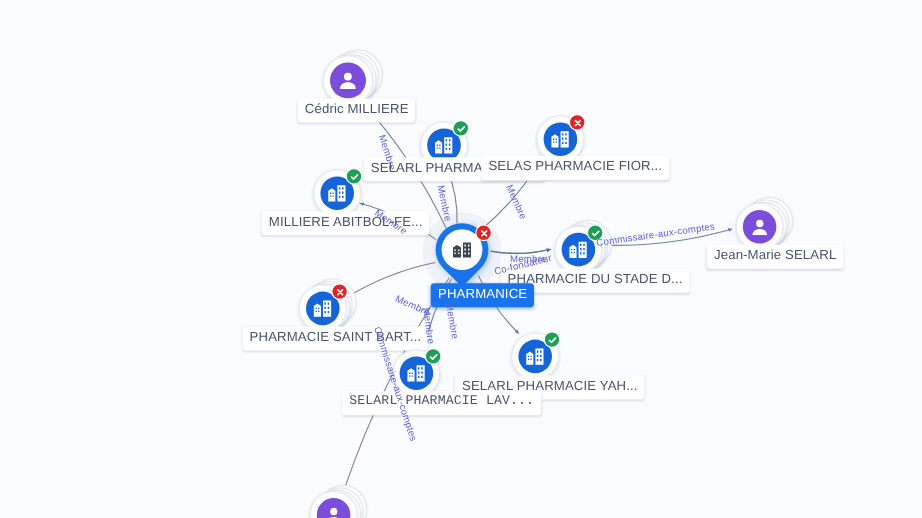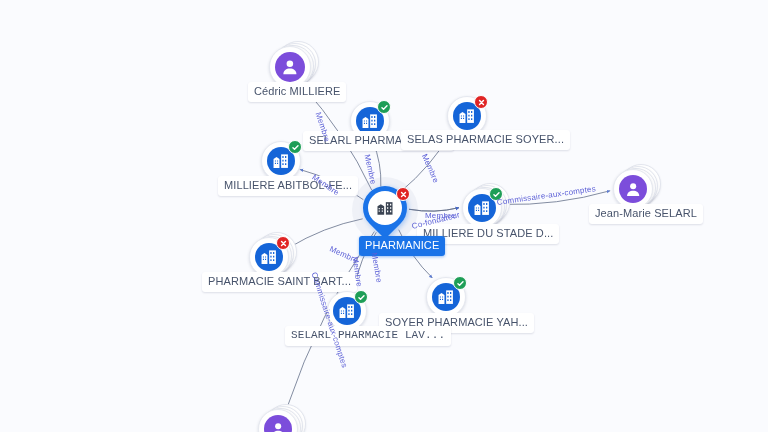--- a/index.html
+++ b/index.html
@@ -187,21 +187,21 @@
               <path d="M13.4 6h1.5v2.2h-1.5zM16.6 6h1.5v2.2h-1.5zM13.4 10.2h1.5v2.2h-1.5zM16.6 10.2h1.5v2.2h-1.5zM13.4 14.4h1.5v2.2h-1.5zM16.6 14.4h1.5v2.2h-1.5z" fill="#1565d8"></path>
             </svg>
           </div>
         </div>
         <div class="badge" style="width: 14px; height: 14px; left: 8px; top: -20px; background: rgb(224, 36, 36);">
           <svg width="9" height="9" viewBox="0 0 12 12">
             <path d="M3.4 3.4l5.2 5.2M8.6 3.4l-5.2 5.2" stroke="#fff" stroke-width="1.9" stroke-linecap="round"></path>
           </svg>
         </div>
       </div>
-      <div class="nlabel" style="left: 401px; top: 130px;">SELAS PHARMACIE SOYER...</div>
+      <div class="nlabel" style="left: 401px; top: 130px;">SELAS PHARMACIE FIOR...</div>
       <div class="node" style="left: 280px; top: 160px;">
         <div class="disc" style="width: 38px; height: 38px; left: -19px; top: -19px;">
           <div class="inner-circle" style="width: 28px; height: 28px; background: rgb(21, 101, 216);">
             <svg width="20.3" height="20.3" viewBox="0 0 24 24" fill="none">
               <path d="M3 20h7V9.5L6.5 7 3 9.5V20z" fill="#fff"></path>
               <path d="M4.6 11.2h1.3v1.3H4.6zM7.1 11.2h1.3v1.3H7.1zM4.6 14h1.3v1.3H4.6zM7.1 14h1.3v1.3H7.1z" fill="#1565d8"></path>
               <path d="M12 20h8V4h-8v16z" fill="#fff"></path>
               <path d="M13.4 6h1.5v2.2h-1.5zM16.6 6h1.5v2.2h-1.5zM13.4 10.2h1.5v2.2h-1.5zM16.6 10.2h1.5v2.2h-1.5zM13.4 14.4h1.5v2.2h-1.5zM16.6 14.4h1.5v2.2h-1.5z" fill="#1565d8"></path>
             </svg>
           </div>
@@ -240,21 +240,21 @@
               <path d="M13.4 6h1.5v2.2h-1.5zM16.6 6h1.5v2.2h-1.5zM13.4 10.2h1.5v2.2h-1.5zM16.6 10.2h1.5v2.2h-1.5zM13.4 14.4h1.5v2.2h-1.5zM16.6 14.4h1.5v2.2h-1.5z" fill="#1565d8"></path>
             </svg>
           </div>
         </div>
         <div class="badge" style="width: 14px; height: 14px; left: 8px; top: -20px; background: rgb(30, 158, 87);">
           <svg width="9" height="9" viewBox="0 0 12 12">
             <path d="M2.6 6.2l2.1 2.1 4.6-4.6" stroke="#fff" stroke-width="1.9" fill="none" stroke-linecap="round" stroke-linejoin="round"></path>
           </svg>
         </div>
       </div>
-      <div class="nlabel" style="left: 417px; top: 224px;">MILLIERE DU STADE D...</div>
+      <div class="nlabel" style="left: 417px; top: 224px;">PHARMACIE DU STADE D...</div>
       <div class="node" style="left: 385px; top: 210px;">
         <div class="halo" style="width: 66px; height: 66px; left: -33px; top: -33px;"></div>
         <div class="pin" style="left: -22px; top: -24px;">
           <div class="pin-inner">
             <svg width="20" height="20" viewBox="0 0 24 24" fill="none">
               <path d="M3 20h8V10L7 7.4 3 10v10z" fill="#3b4453"></path>
               <path d="M4.4 12h1.4v1.4H4.4zM8.1 12h1.4v1.4H8.1zM4.4 15h1.4v1.4H4.4zM8.1 15h1.4v1.4H8.1z" fill="#fff"></path>
               <path d="M13 20h8V5h-8v15z" fill="#3b4453"></path>
               <path d="M14.4 7h1.5v2h-1.5zM18 7h1.5v2H18zM14.4 11h1.5v2h-1.5zM18 11h1.5v2H18zM14.4 15h1.5v2h-1.5zM18 15h1.5v2H18z" fill="#fff"></path>
             </svg>
@@ -298,21 +298,21 @@
               <path d="M13.4 6h1.5v2.2h-1.5zM16.6 6h1.5v2.2h-1.5zM13.4 10.2h1.5v2.2h-1.5zM16.6 10.2h1.5v2.2h-1.5zM13.4 14.4h1.5v2.2h-1.5zM16.6 14.4h1.5v2.2h-1.5z" fill="#1565d8"></path>
             </svg>
           </div>
         </div>
         <div class="badge" style="width: 14px; height: 14px; left: 8px; top: -20px; background: rgb(30, 158, 87);">
           <svg width="9" height="9" viewBox="0 0 12 12">
             <path d="M2.6 6.2l2.1 2.1 4.6-4.6" stroke="#fff" stroke-width="1.9" fill="none" stroke-linecap="round" stroke-linejoin="round"></path>
           </svg>
         </div>
       </div>
-      <div class="nlabel" style="left: 379px; top: 313px;">SOYER PHARMACIE YAH...</div>
+      <div class="nlabel" style="left: 379px; top: 313px;">SELARL PHARMACIE YAH...</div>
       <div class="node" style="left: 346px; top: 310px;">
         <div class="disc" style="width: 38px; height: 38px; left: -19px; top: -19px;">
           <div class="inner-circle" style="width: 28px; height: 28px; background: rgb(21, 101, 216);">
             <svg width="20.3" height="20.3" viewBox="0 0 24 24" fill="none">
               <path d="M3 20h7V9.5L6.5 7 3 9.5V20z" fill="#fff"></path>
               <path d="M4.6 11.2h1.3v1.3H4.6zM7.1 11.2h1.3v1.3H7.1zM4.6 14h1.3v1.3H4.6zM7.1 14h1.3v1.3H7.1z" fill="#1565d8"></path>
               <path d="M12 20h8V4h-8v16z" fill="#fff"></path>
               <path d="M13.4 6h1.5v2.2h-1.5zM16.6 6h1.5v2.2h-1.5zM13.4 10.2h1.5v2.2h-1.5zM16.6 10.2h1.5v2.2h-1.5zM13.4 14.4h1.5v2.2h-1.5zM16.6 14.4h1.5v2.2h-1.5z" fill="#1565d8"></path>
             </svg>
           </div>

